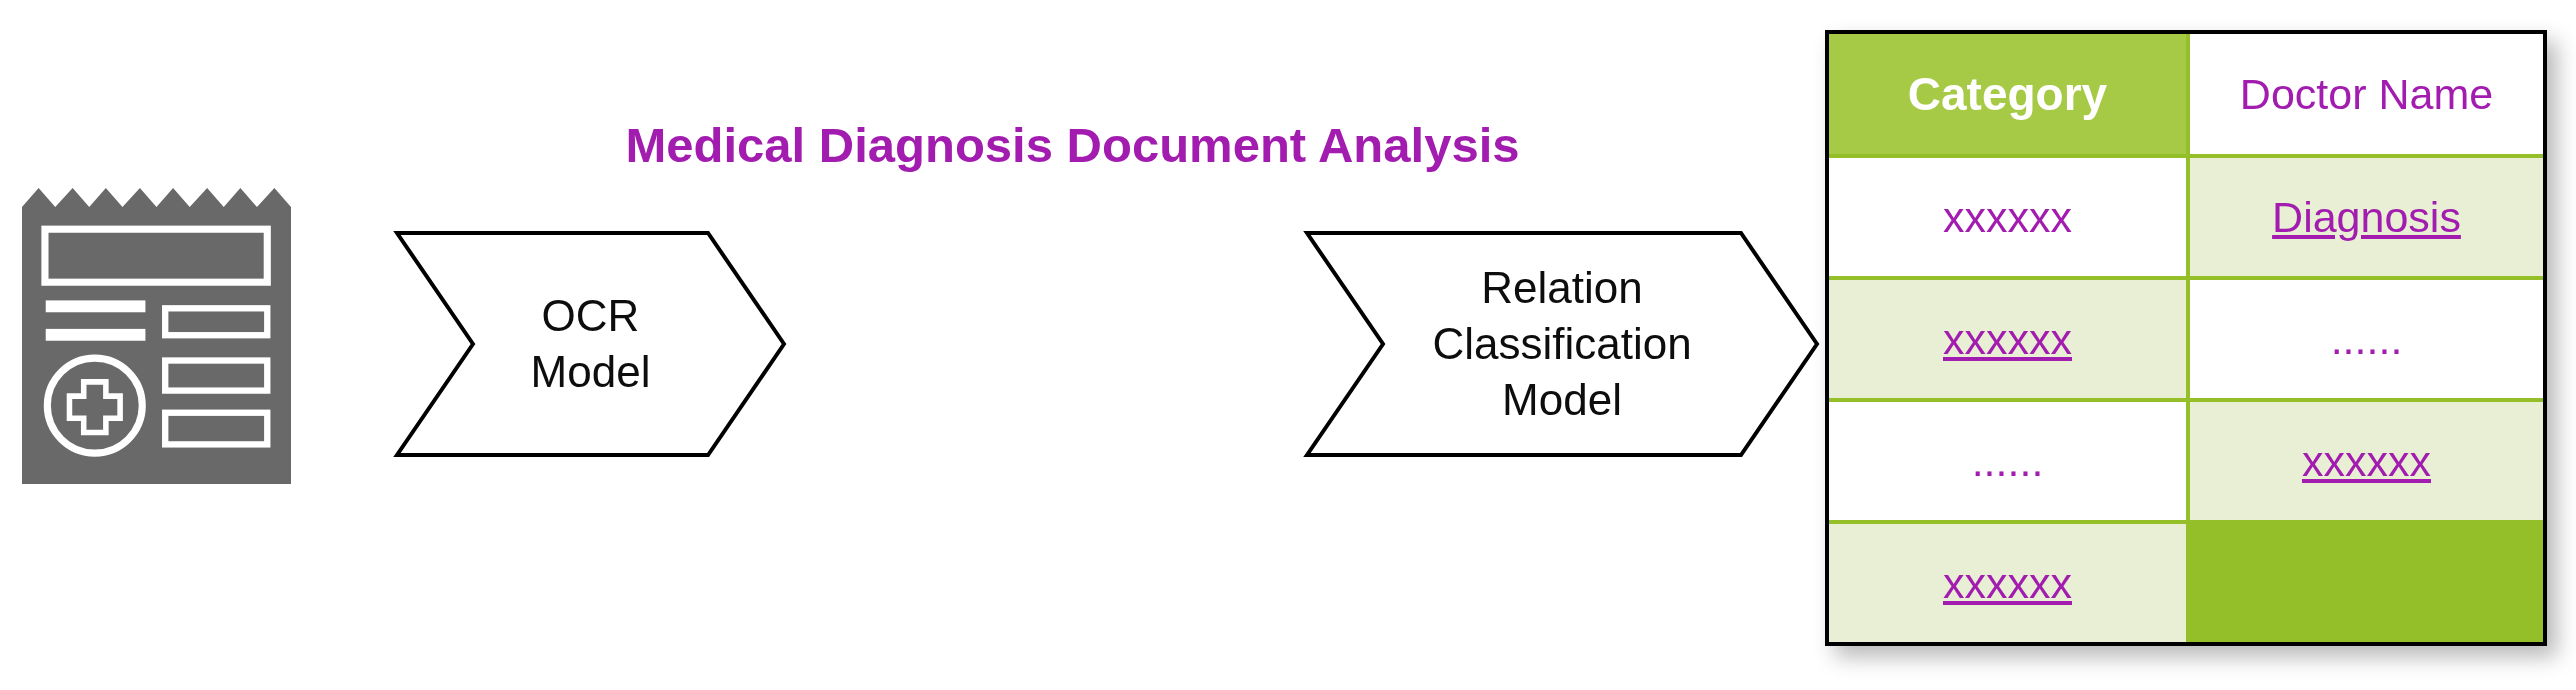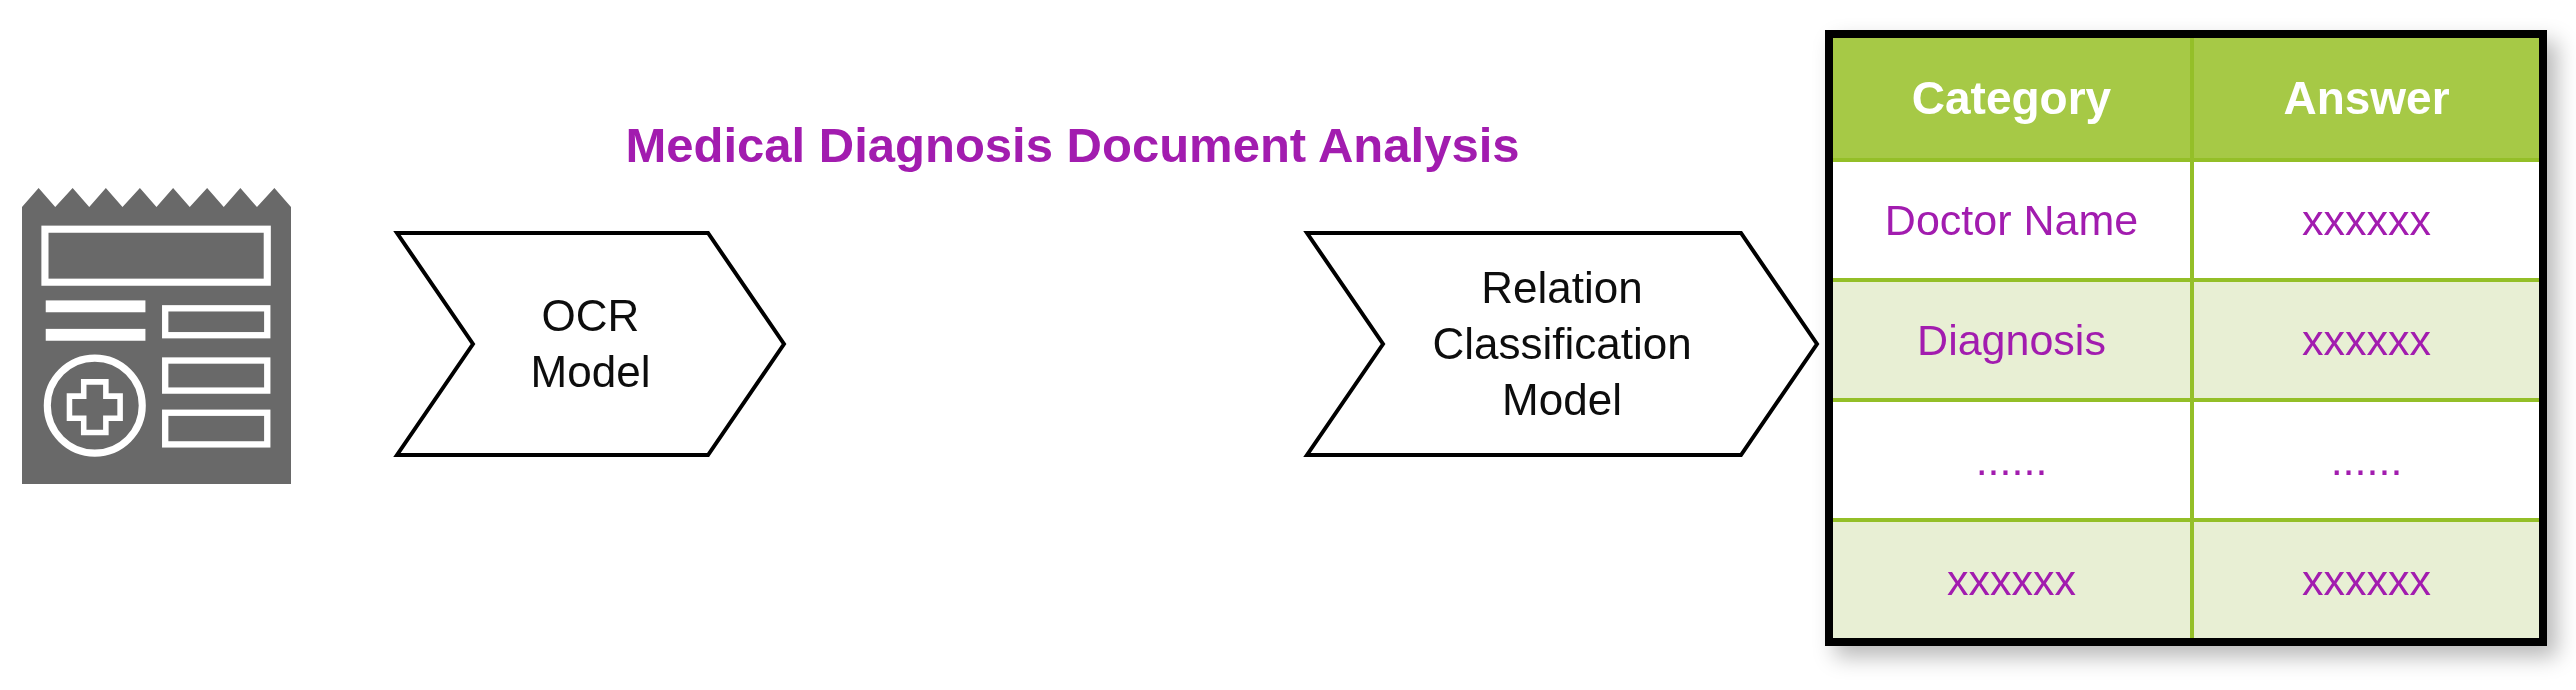--- a/index.html
+++ b/index.html
@@ -71,21 +71,21 @@
   #chev-3 { left: 1307px; width: 510px; }
 
   
   .result-table {
     position: absolute;
     left: 1825px;
     top: 30px;
     width: 722px;
     height: 616px;
     box-sizing: border-box;
-    border: 8px solid #000000;
+    border: 4px solid #000000;
     background: #94BF28;
     display: grid;
     grid-template-columns: 357px 1fr;
     grid-template-rows: 120px repeat(4, 1fr);
     gap: 4px;
     box-shadow: 9.5px 11px 20.6px rgba(0,0,0,0.28);
   }
   .result-table .cell {
     display: flex;
     align-items: center;
@@ -94,21 +94,21 @@
     font-size: 43px;
     color: #a21caf;
     background: #ffffff;
   }
   .result-table .cell.head {
     background: #A6C946;
     color: #ffffff;
     font-weight: bold;
     font-size: 46px;
   }
-  .result-table .cell.alt { background: #E8EFD4; }
+  .result-table .cell.alt { background: #E8EFD4; text-decoration: underline; }
 </style>
 </head>
 <body>
 
 <div id="canvas">
 
   <div class="doc-icon">
     <svg viewBox="0 0 340 374" width="269" height="296" xmlns="http://www.w3.org/2000/svg">
       <path d="M0,374 L0,24 L21,0 L42,24 L64,0 L85,24 L106,0 L127,24 L149,0 L170,24 L191,0 L212,24 L234,0 L255,24 L276,0 L297,24 L319,0 L340,24 L340,374 Z" fill="#696969"></path>
       <rect x="29" y="52" width="281" height="67" fill="none" stroke="#ffffff" stroke-width="9"></rect>
@@ -137,21 +137,20 @@
     <svg viewBox="0 0 644 280" preserveAspectRatio="none" xmlns="http://www.w3.org/2000/svg">
       <polygon points="0,0 548,0 644,140 548,280 0,280 96,140" fill="#ffffff" stroke="#000000" stroke-width="5" stroke-linejoin="miter"></polygon>
     </svg>
     <div class="chev-label">Relation
 Classification
 Model</div>
   </div>
 
   <div class="result-table">
     <div class="cell head">Category</div>
-    <div class="cell head">Answer</div>
 
     <div class="cell">Doctor Name</div>
     <div class="cell">xxxxxx</div>
 
     <div class="cell alt">Diagnosis</div>
     <div class="cell alt">xxxxxx</div>
 
     <div class="cell">......</div>
     <div class="cell">......</div>
 

